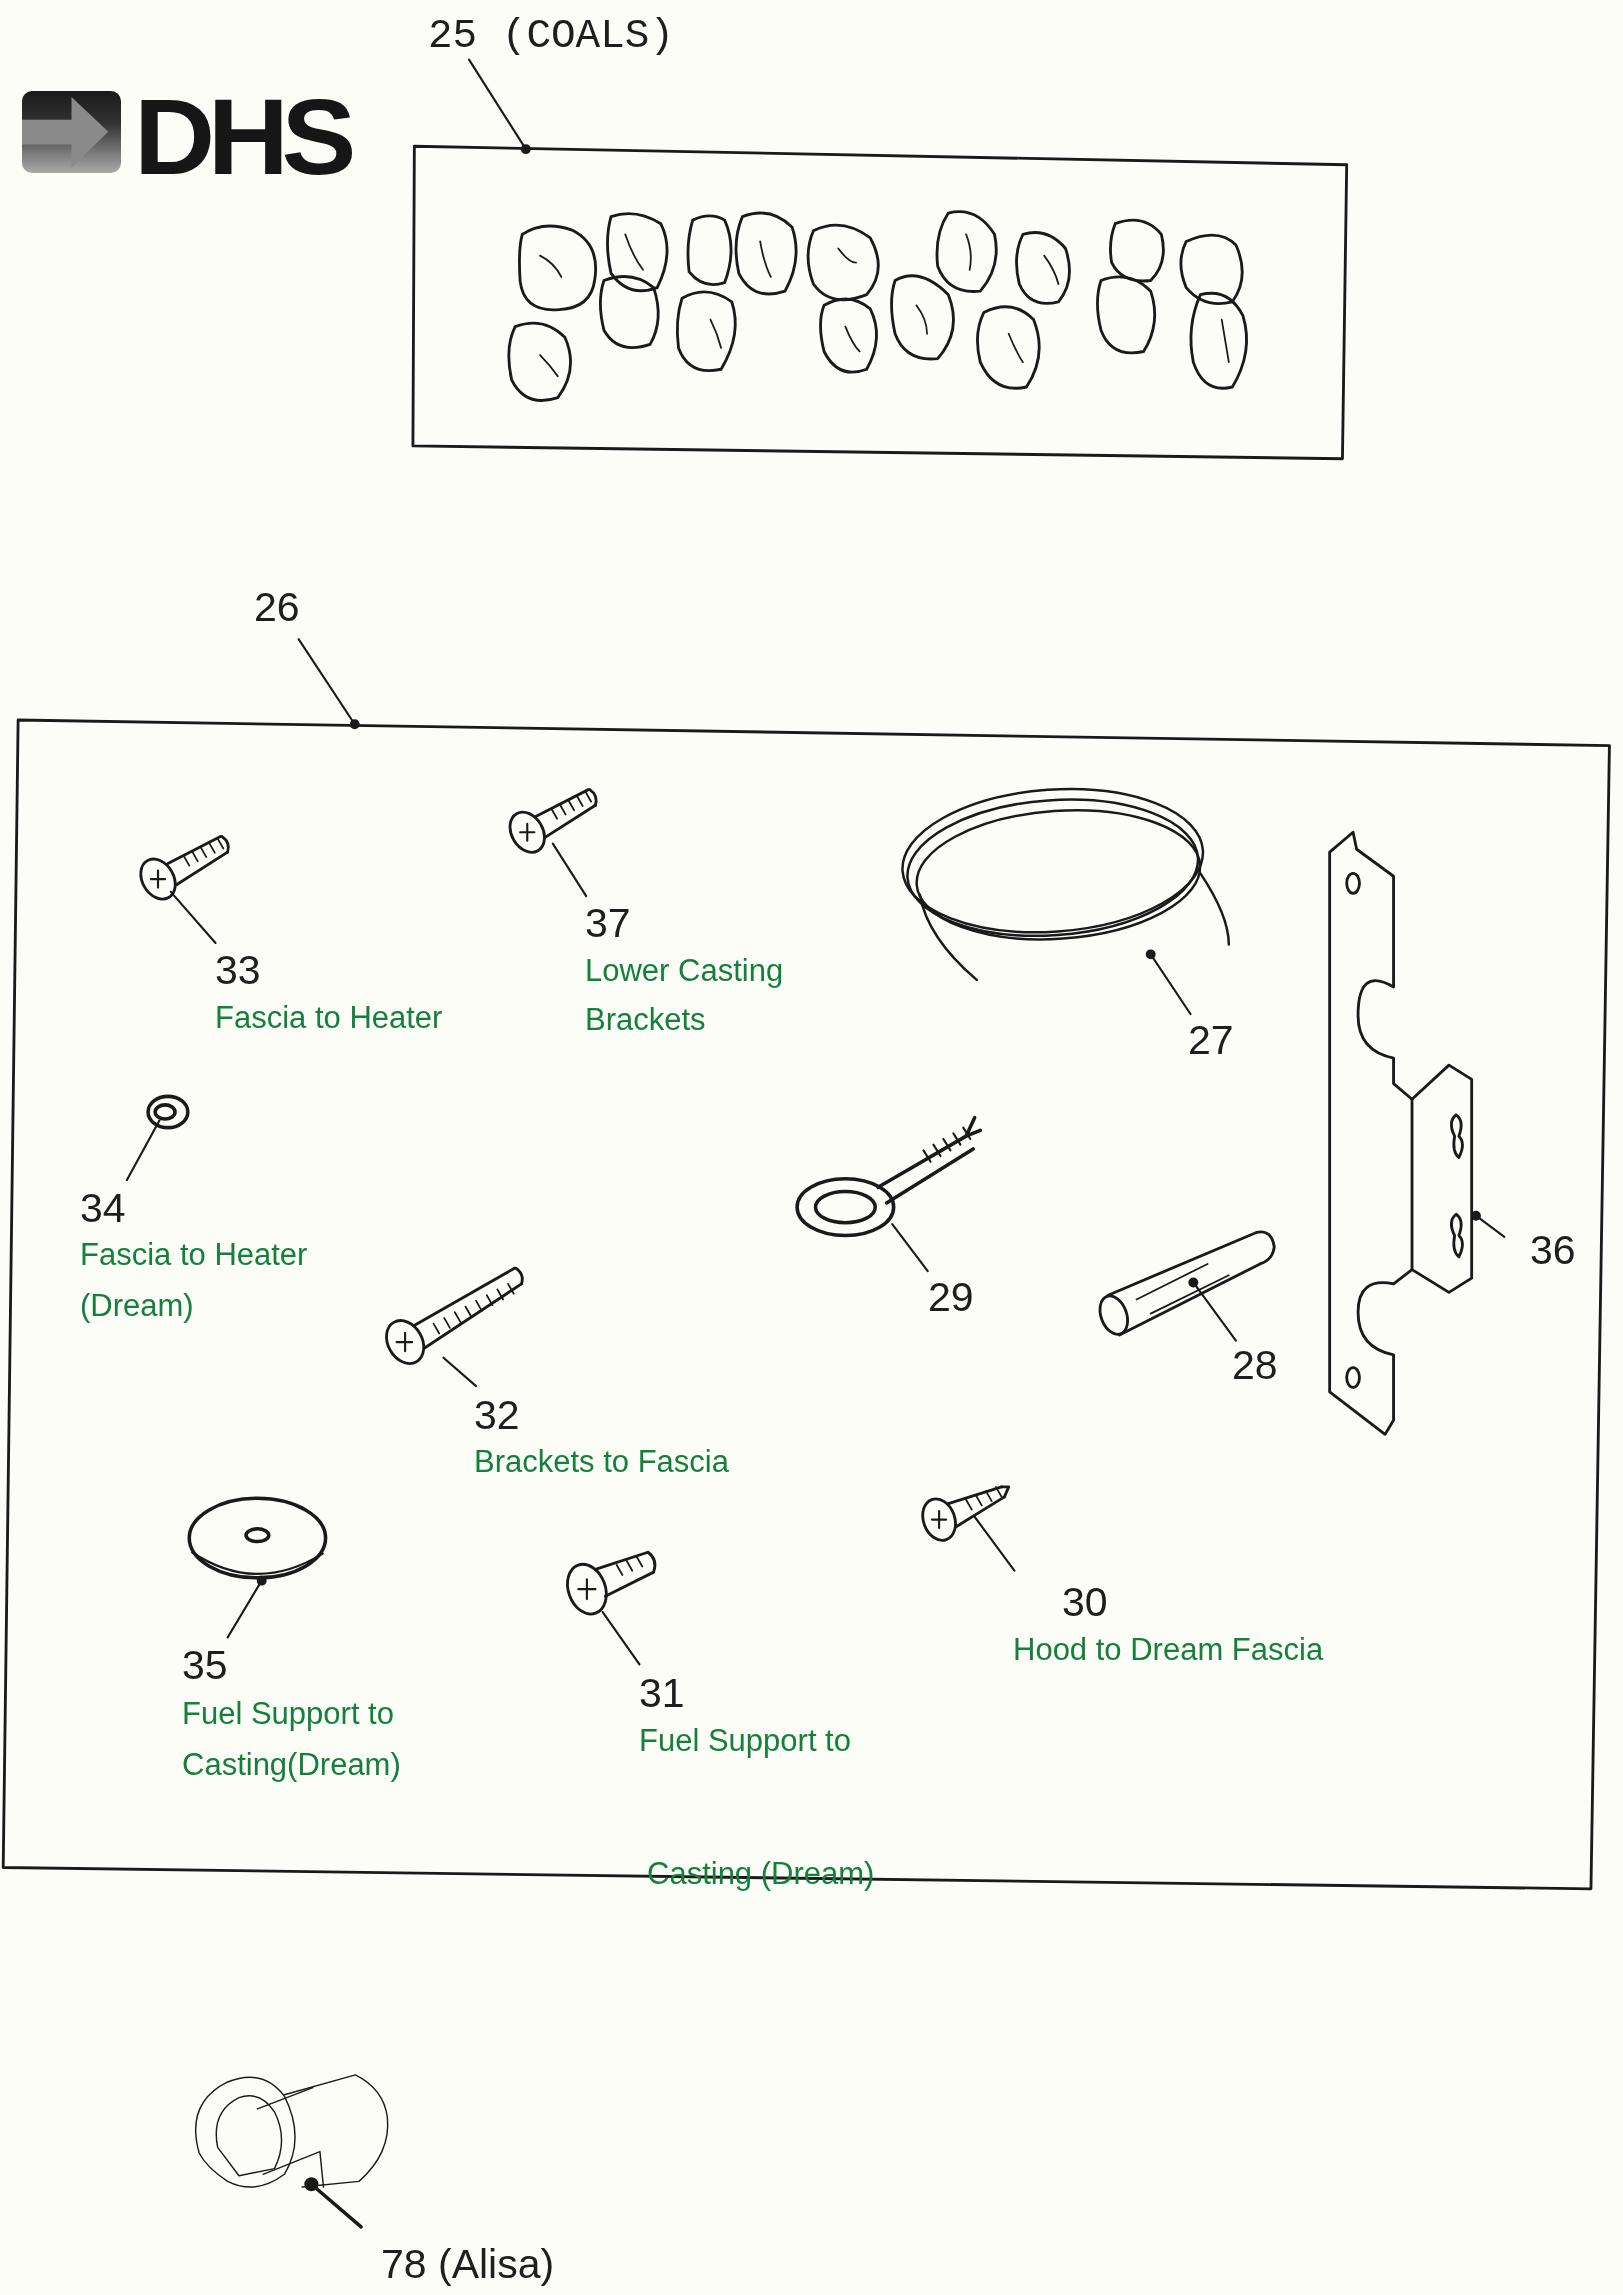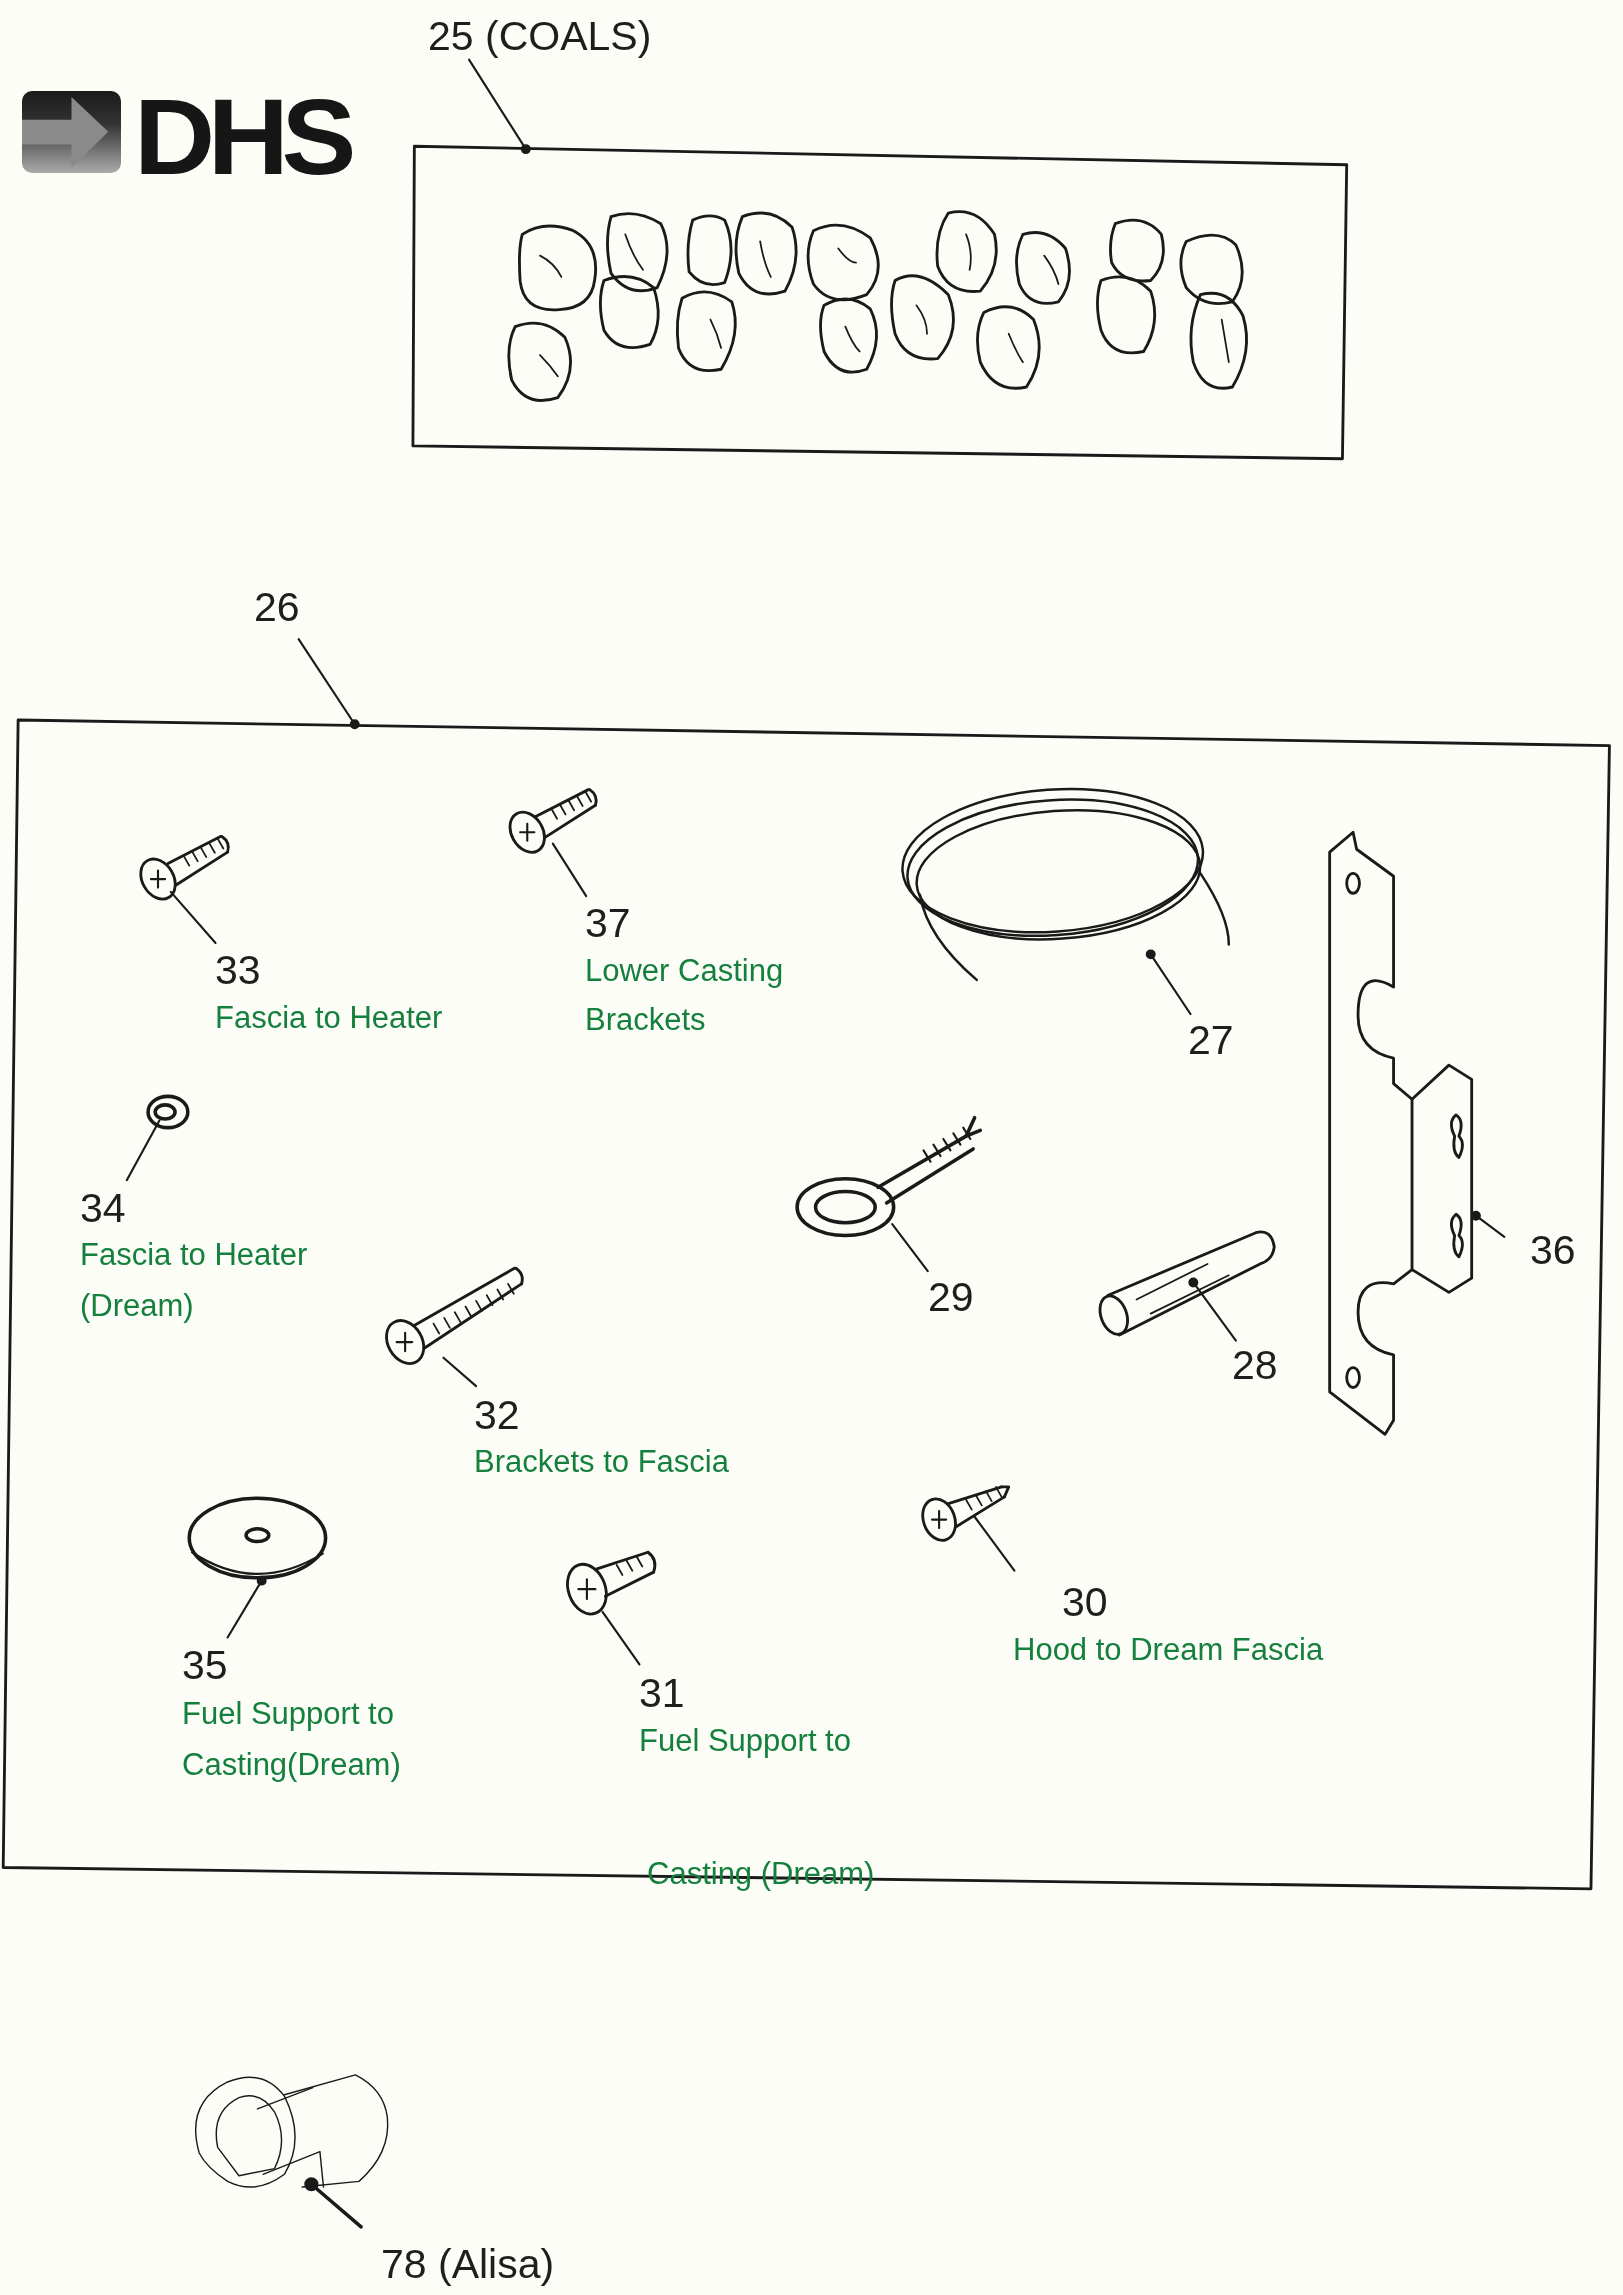--- a/index.html
+++ b/index.html
@@ -19,21 +19,21 @@
 
 <div class="logo">
   <div class="logo-box">
     <svg width="99" height="82" viewBox="0 0 140 115">
       <polygon points="0,40 70,40 70,8 122,57 70,108 70,75 0,75" fill="#8a8a8a"></polygon>
     </svg>
   </div>
   <div class="logo-text">DHS</div>
 </div>
 
-<div class="num" style="left:428px;top:15.6px;">25 (COALS)</div>
+<div class="num" style="left:428px;top:15.6px;font-family:Liberation Mono, monospace;">25 (COALS)</div>
 
 <svg class="overlay" viewBox="0 0 2286 3232">
   <g fill="none" stroke="#1a1a1a" stroke-width="4" stroke-linecap="round" stroke-linejoin="round">
 
     <polygon points="583,206 1896,232 1890,646 581,628"></polygon>
     <line x1="660" y1="84" x2="740" y2="210" stroke-width="3"></line>
     <circle cx="740" cy="210" r="5" fill="#1a1a1a"></circle>
 
     <g stroke-width="4">
       <path d="M735,330 q30,-20 70,-6 q40,20 32,70 q-5,40 -50,42 q-50,4 -55,-40 q-3,-45 3,-66z"></path>

